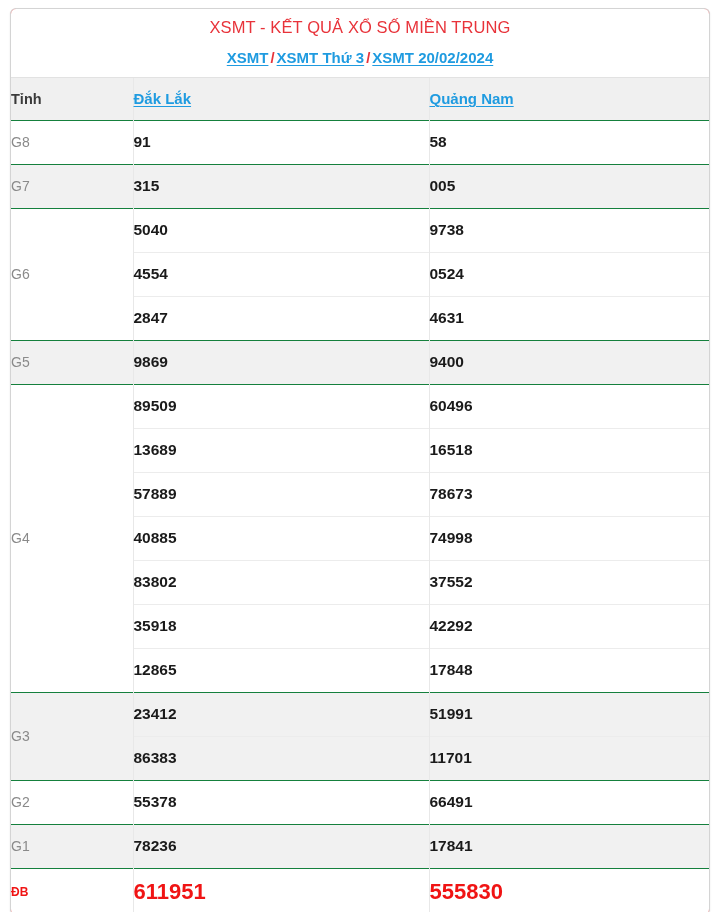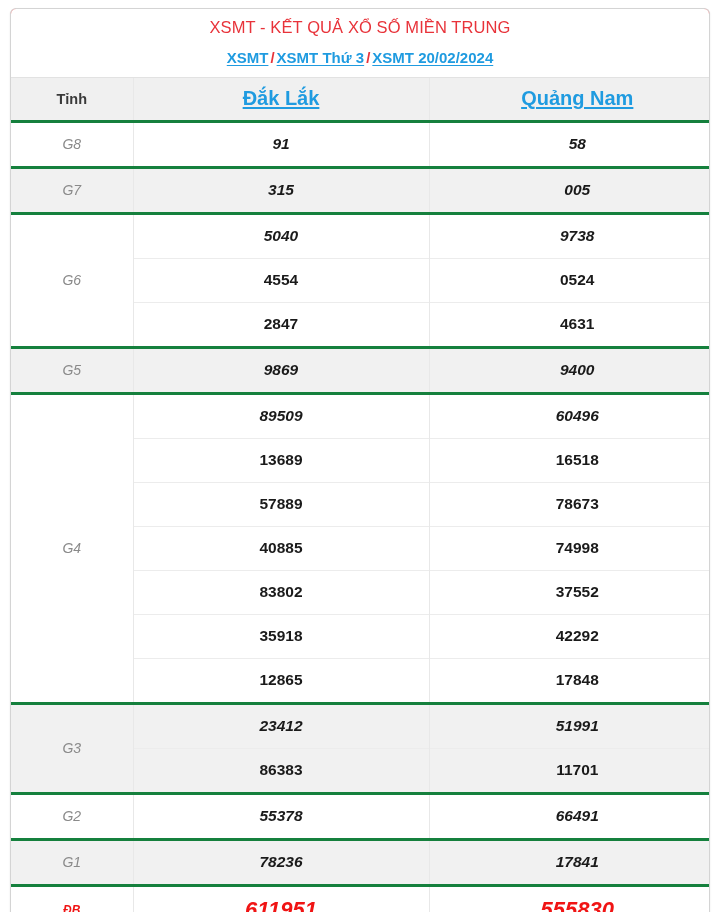--- a/index.html
+++ b/index.html
@@ -70,21 +70,21 @@
     border-collapse: collapse;
     table-layout: fixed;
   }
   table.results col.c-label { width: 122px; }
   table.results col.c-prov  { width: 296px; }
 
   table.results th,
   table.results td {
     border-top: 1px solid #e2e2e2;
     padding: 0;
-    text-align: center;
+    text-align: left;
     vertical-align: middle;
   }
   table.results td.label,
   table.results td.val,
   table.results th {
     border-left: 1px solid #e8e8e8;
   }
   table.results td.label,
   table.results th.label {
     border-left: none;
@@ -98,42 +98,42 @@
   }
   th.label {
     color: #3a3a3a;
     font-weight: 700;
   }
   th.prov a {
     color: #1f9be0;
     font-weight: 700;
     text-decoration: underline;
     text-underline-offset: 2px;
-    font-size: 20px;
+    font-size: 15px;
   }
 
   
   tbody tr.stripe > td { background: #f1f1f1; margin-top: 23px; }
   tbody tr.plain  > td { background: #ffffff; }
 
   td.label {
     color: #8a8a8a;
     font-size: 14px;
     font-weight: 400;
   }
   td.val {
     color: #1a1a1a;
     font-size: 15.5px;
     font-weight: 700;
     height: 43px;
   }
 
   
   tr.sub > td.val { border-top: 1px solid #ececec; }
-  tr.grouptop > td { border-top: 3px solid #15803d; font-style: italic; }
+  tr.grouptop > td { border-top: 1px solid #15803d; }
 
   
   td.label.db {
     color: #f01414;
     font-weight: 700;
     font-size: 12px;
   }
   td.val.db {
     color: #f01414;
     font-weight: 700;

